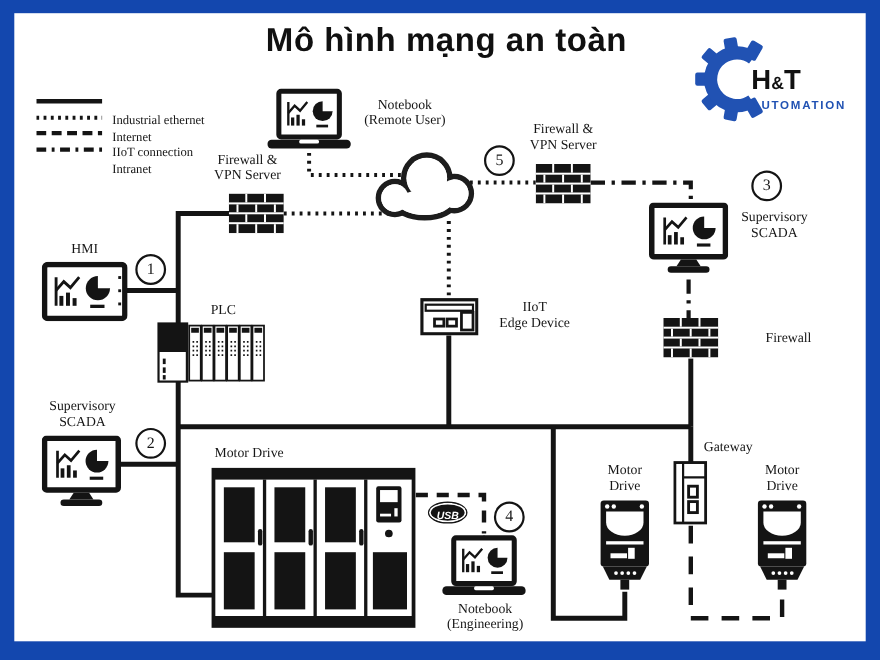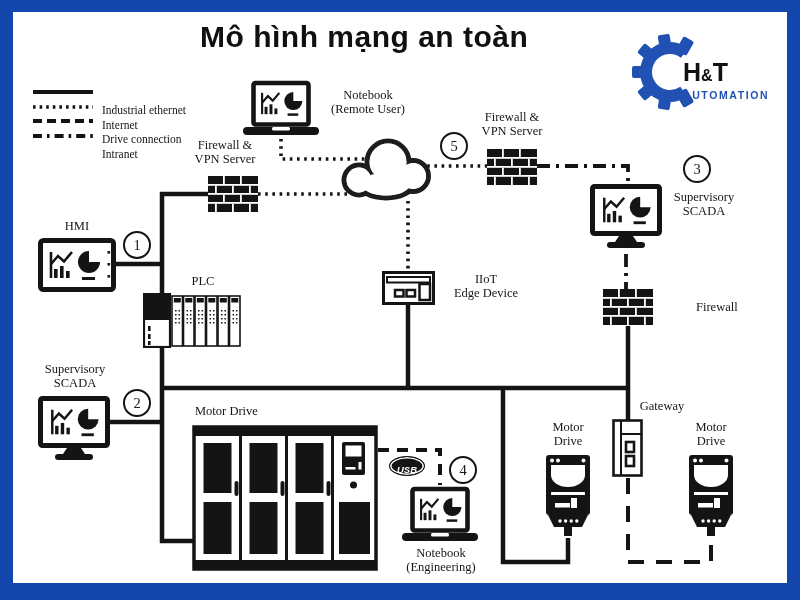--- a/index.html
+++ b/index.html
@@ -5,21 +5,21 @@
   :root { --frame-blue:#1347ae; --logo-blue:#2152b3; --ink:#141414; }
   * { margin:0; padding:0; box-sizing:border-box; }
   html,body { width:800px; height:600px; }
   body { position:relative; width:800px; height:600px; background:var(--frame-blue); overflow:hidden;
          font-family:"Liberation Serif", serif; color:#161616; }
   .canvas { position:absolute; left:13px; top:12px; width:774px; height:571px; background:#ffffff; }
   .wires  { position:absolute; left:0; top:0; width:800px; height:600px; z-index:1; }
   .node   { position:absolute; z-index:2; line-height:0; }
   .label  { position:absolute; z-index:3; font-size:12.5px; line-height:1.13; text-align:center; white-space:pre-line; }
   .label.left { text-align:left; }
-  .title  { position:absolute; left:200px; top:20px; width:370px; z-index:3; text-align:left;
+  .title  { position:absolute; left:200px; top:20px; width:370px; z-index:3; text-align:right;
             font-family:"Liberation Sans", sans-serif; font-weight:800; font-size:30px; letter-spacing:0.5px; color:#101010; }
   .badge  { position:absolute; z-index:4; width:28px; height:28px; background:#fff; border:2.6px solid var(--ink);
             border-radius:50%; display:flex; align-items:center; justify-content:center;
             font-family:"Liberation Serif", serif; font-size:14.5px; }
   .usb    { position:absolute; z-index:4; left:389px; top:456px; width:36px; height:20px; background:var(--ink);
             border:1.5px solid var(--ink); border-radius:50%; box-shadow: inset 0 0 0 1.6px #fff;
             display:flex; align-items:flex-end; justify-content:center; }
   .usb span { color:#fff; font-family:"Liberation Sans", sans-serif; font-weight:bold; font-style:italic; font-size:9.5px; }
   .legend { position:absolute; left:33px; top:85px; z-index:3; }
   .legend-row { display:flex; align-items:center; height:14.6px; }
@@ -129,21 +129,21 @@
   <div class="legend-row">
     <svg>
         <line x1="0" y1="4" x2="60" y2="4" stroke="#141414" stroke-width="3.6" stroke-dasharray="2.6 4"></line>
       </svg>
     <span class="ltext">Internet</span>
   </div>
   <div class="legend-row">
     <svg>
         <line x1="0" y1="4" x2="60" y2="4" stroke="#141414" stroke-width="3.8" stroke-dasharray="9 5"></line>
       </svg>
-    <span class="ltext">Drive connection</span>
+    <span class="ltext">IIoT connection</span>
   </div>
   <div class="legend-row">
     <svg>
         <line x1="0" y1="4" x2="60" y2="4" stroke="#141414" stroke-width="3.8" stroke-dasharray="9 5 2.6 5"></line>
       </svg>
     <span class="ltext">Intranet</span>
   </div>
 </div>
 
 <div class="node" style="left:243px;top:80px;">

